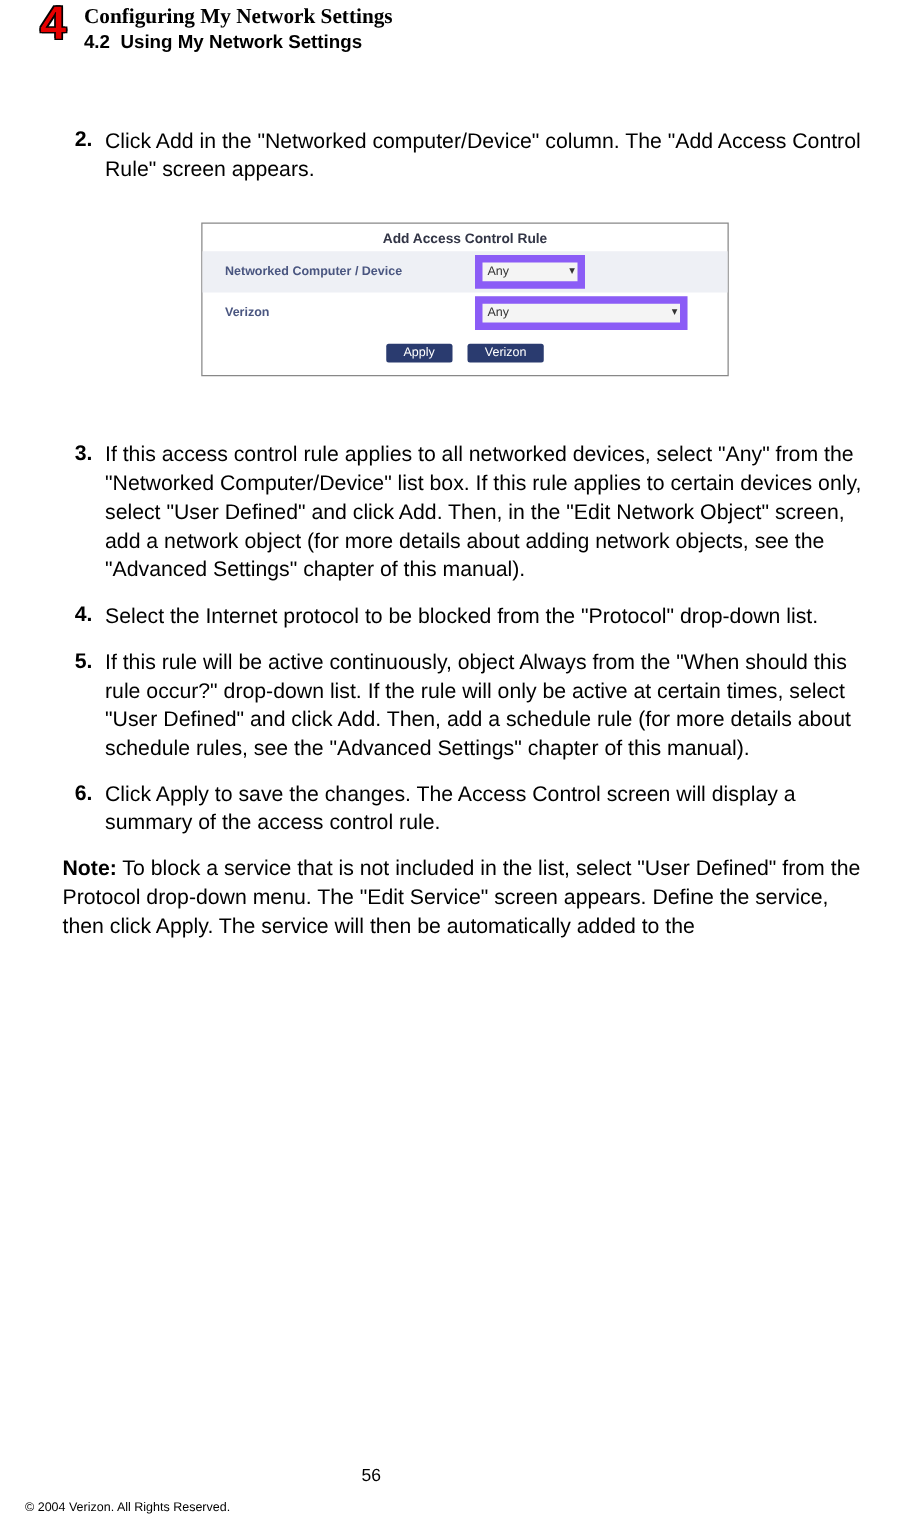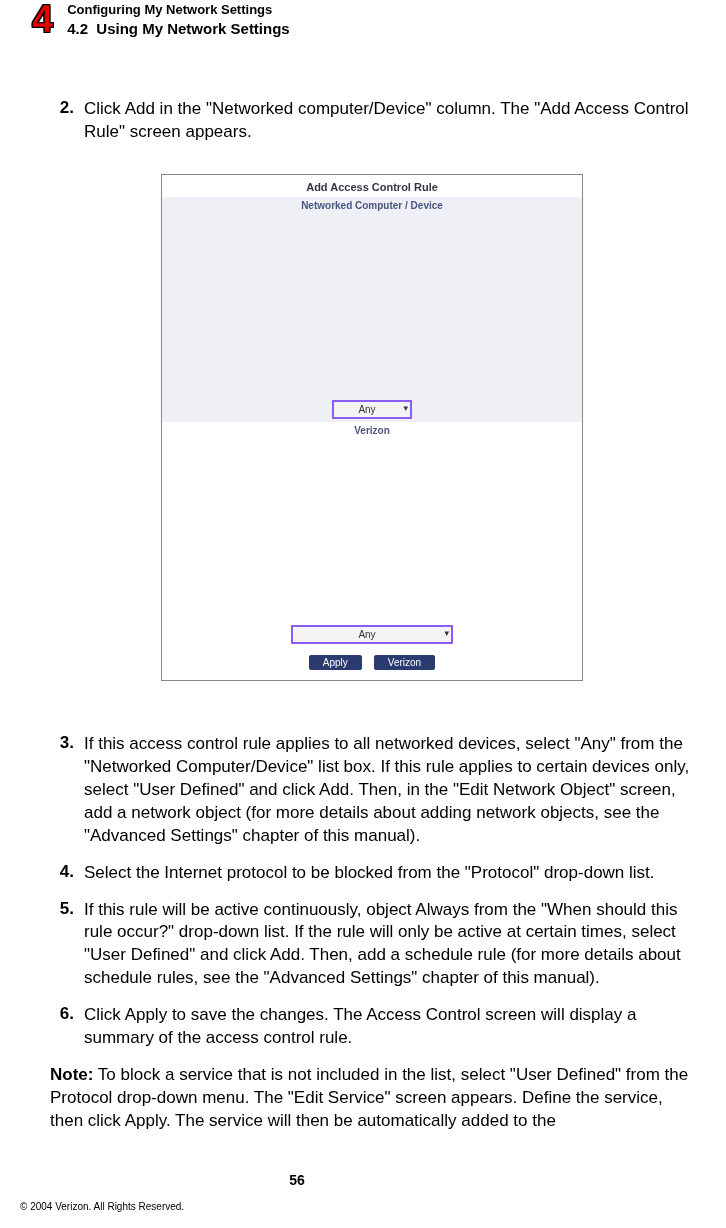--- a/index.html
+++ b/index.html
@@ -27,24 +27,25 @@
     font-weight: 900;
     color: #e60000;
     line-height: 1;
     text-shadow: 1px 1px 0 #000, -1px 1px 0 #000, 1px -1px 0 #000, -1px -1px 0 #000;
     -webkit-text-stroke: 0.5px #000;
   }
   .chapter-titles {
     padding-top: 2px;
   }
   .chapter-title {
-    font-size: 13px;
+    font-size: 17px;
     font-weight: 900;
     margin: 0;
     line-height: 1.25;
+    font-family: Liberation Serif, serif;
   }
   .chapter-sub {
     font-size: 15px;
     font-weight: 900;
     margin: 2px 0 0 0;
   }
   .body {
     padding-left: 18px;
     padding-top: 60px;
   }
@@ -87,38 +88,36 @@
     text-align: center;
     font-weight: 700;
     font-size: 11px;
     padding: 6px 0 4px 0;
     color: #323546;
   }
   .fig-row {
     display: flex;
     align-items: center;
     padding: 3px 18px;
-    flex-direction: column;
   }
   .fig-row.alt { background: #eef0f5; }
   .fig-label {
     flex: 0 0 200px;
     color: #4a5680;
     font-weight: 700;
   }
   .fig-select {
-    border: 2px solid #8b5cf6;
+    border: 6px solid #8b5cf6;
     background: #f4f4f4;
     font-size: 10px;
     padding: 0 14px 0 4px;
     height: 15px;
     line-height: 15px;
     position: relative;
     color: #333;
-    text-align: center;
   }
   .fig-select.narrow { width: 58px; }
   .fig-select.wide { width: 140px; }
   .fig-select.med { width: 58px; }
   .fig-select::after {
     content: "▾";
     position: absolute;
     right: 2px;
     top: -1px;
     font-size: 9px;
@@ -137,21 +136,21 @@
     padding: 2px 14px;
     border-radius: 2px;
     font-weight: 400;
   }
   .page-number {
     position: absolute;
     bottom: 40px;
     left: 0;
     width: 594px;
     text-align: center;
-    font-weight: 700;
+    font-weight: 400;
     font-size: 14px;
   }
   .copyright {
     position: absolute;
     bottom: 16px;
     left: 20px;
     font-size: 10px;
     color: #000;
   }
 </style>

